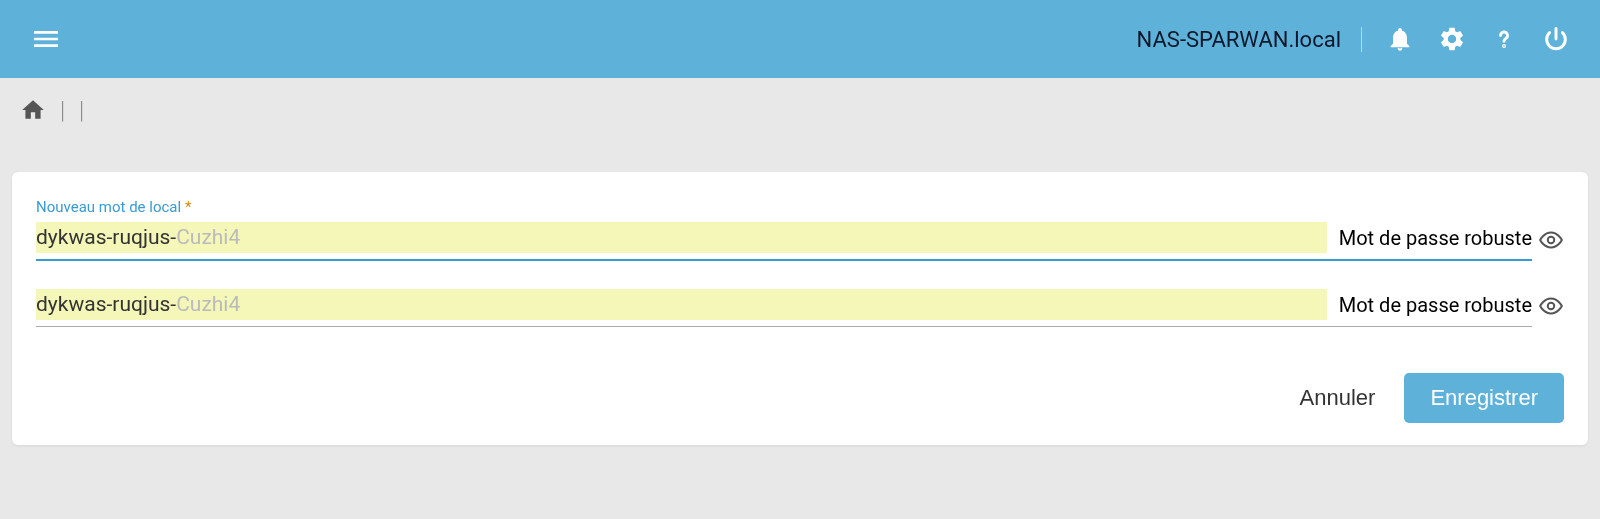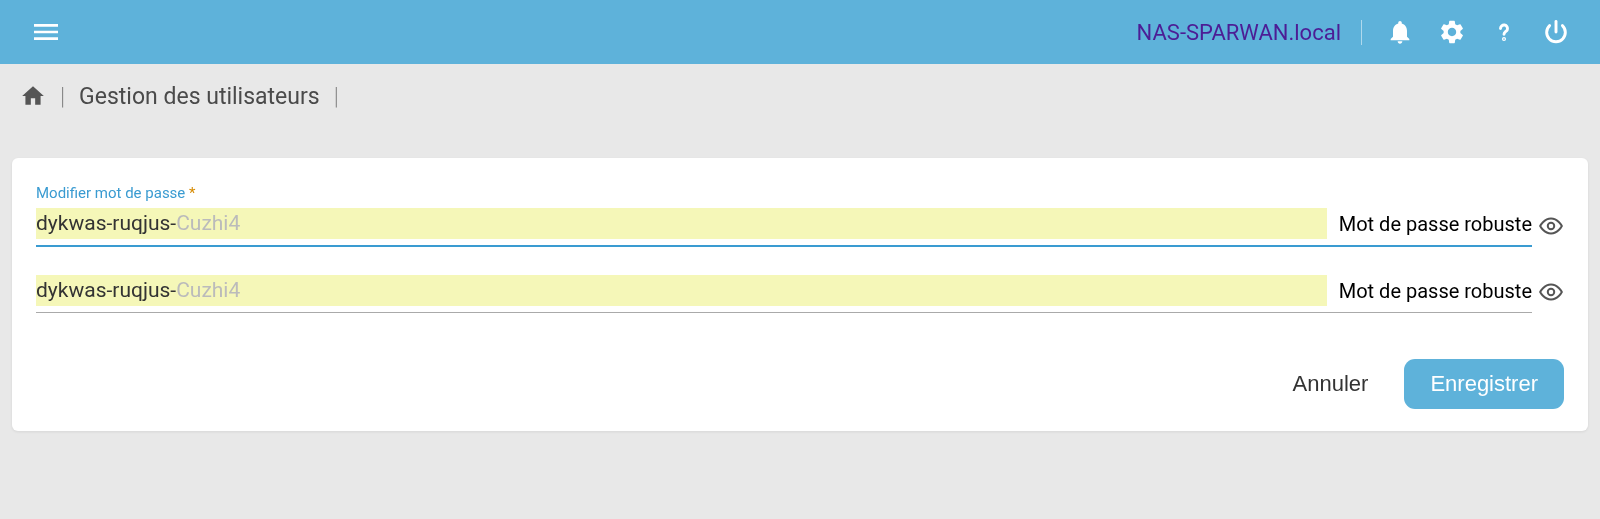--- a/index.html
+++ b/index.html
@@ -5,26 +5,26 @@
     * { margin: 0; padding: 0; box-sizing: border-box; }
     body {
       font-family: -apple-system, BlinkMacSystemFont, "Segoe UI", Roboto, Helvetica, Arial, sans-serif;
       background: #e8e8e8;
       width: 1600px;
       height: 519px;
       overflow: hidden;
     }
     .header {
       background: #5eb2da;
-      height: 64px;
+      height: 78px;
       display: flex;
       align-items: center;
       justify-content: space-between;
       padding: 0 30px;
-      color: #4c1d95;
+      color: #0f172a;
     }
     .header-left { display: flex; align-items: center; }
     .header-right { display: flex; align-items: center; gap: 24px; }
     .hostname {
       font-size: 22px;
       font-weight: 400;
       padding-right: 20px;
       border-right: 1px solid rgba(255,255,255,0.5);
     }
     .icon-btn { cursor: pointer; display: flex; align-items: center; justify-content: center; }
@@ -80,38 +80,38 @@
     .strength {
       font-size: 20px;
       color: #000000;
       margin-left: 12px;
       white-space: nowrap;
     }
     .eye-icon { margin-left: 6px; cursor: pointer; display: flex; align-items: center; }
     .actions {
       display: flex;
       justify-content: flex-end;
-      gap: 28px;
+      gap: 21px;
       align-items: center;
       margin-top: 46px;
     }
     .btn-cancel {
       font-size: 22px;
       color: #333;
       background: none;
       border: none;
       cursor: pointer;
       padding: 10px 8px;
     }
     .btn-save {
       font-size: 22px;
       color: white;
       background: #5eb2da;
       border: none;
-      border-radius: 11px;
+      border-radius: 5px;
       padding: 12px 26px;
       cursor: pointer;
     }
   </style>
 </head>
 <body>
 
 <div class="header">
   <div class="header-left">
     <div class="icon-btn">
@@ -147,29 +147,28 @@
   </div>
 </div>
 
 <div class="breadcrumb-bar">
   <div class="icon-btn">
     <svg width="26" height="26" viewBox="0 0 24 24" fill="#555">
         <path d="M10 20v-6h4v6h5v-8h3L12 3 2 12h3v8z"></path>
       </svg>
   </div>
   <span class="breadcrumb-sep">|</span>
-  <span>Gestion des utilisateurs</span>
   <span class="breadcrumb-sep">|</span>
 </div>
 
 <div class="content-card">
 
   <div class="field">
     <label class="field-label active">
-      <span>Modifier mot de passe</span> <span class="req">*</span>
+      <span>Nouveau mot de local</span> <span class="req">*</span>
     </label>
     <div class="input-row">
       <div class="input-area active">
         <span class="pw-text"><span>dykwas-ruqjus-</span><span class="ghost">Cuzhi4</span></span>
         <span class="strength">Mot de passe robuste</span>
       </div>
       <div class="eye-icon">
         <svg width="26" height="26" viewBox="0 0 24 24" fill="none" stroke="#555" stroke-width="1.8">
             <path d="M2 12s3.5-7 10-7 10 7 10 7-3.5 7-10 7S2 12 2 12z"></path>
             <circle cx="12" cy="12" r="3"></circle>

